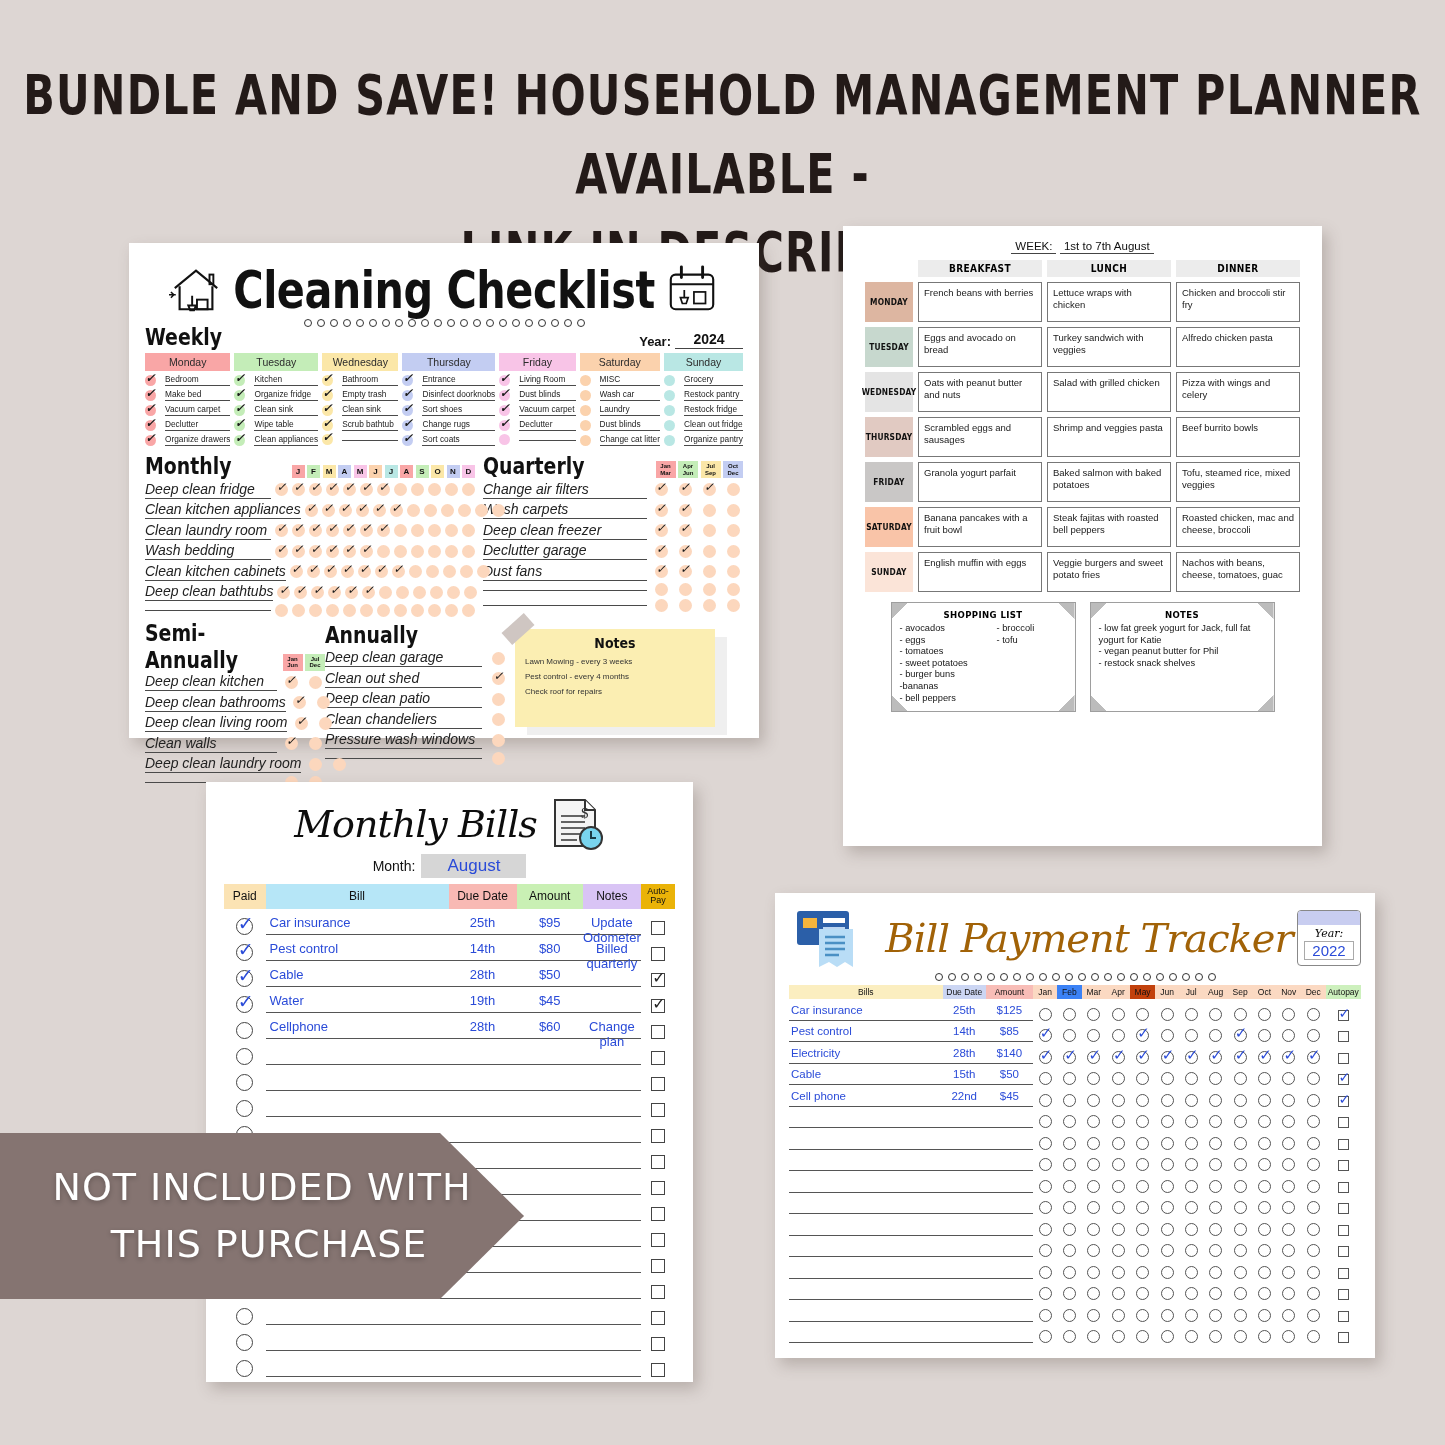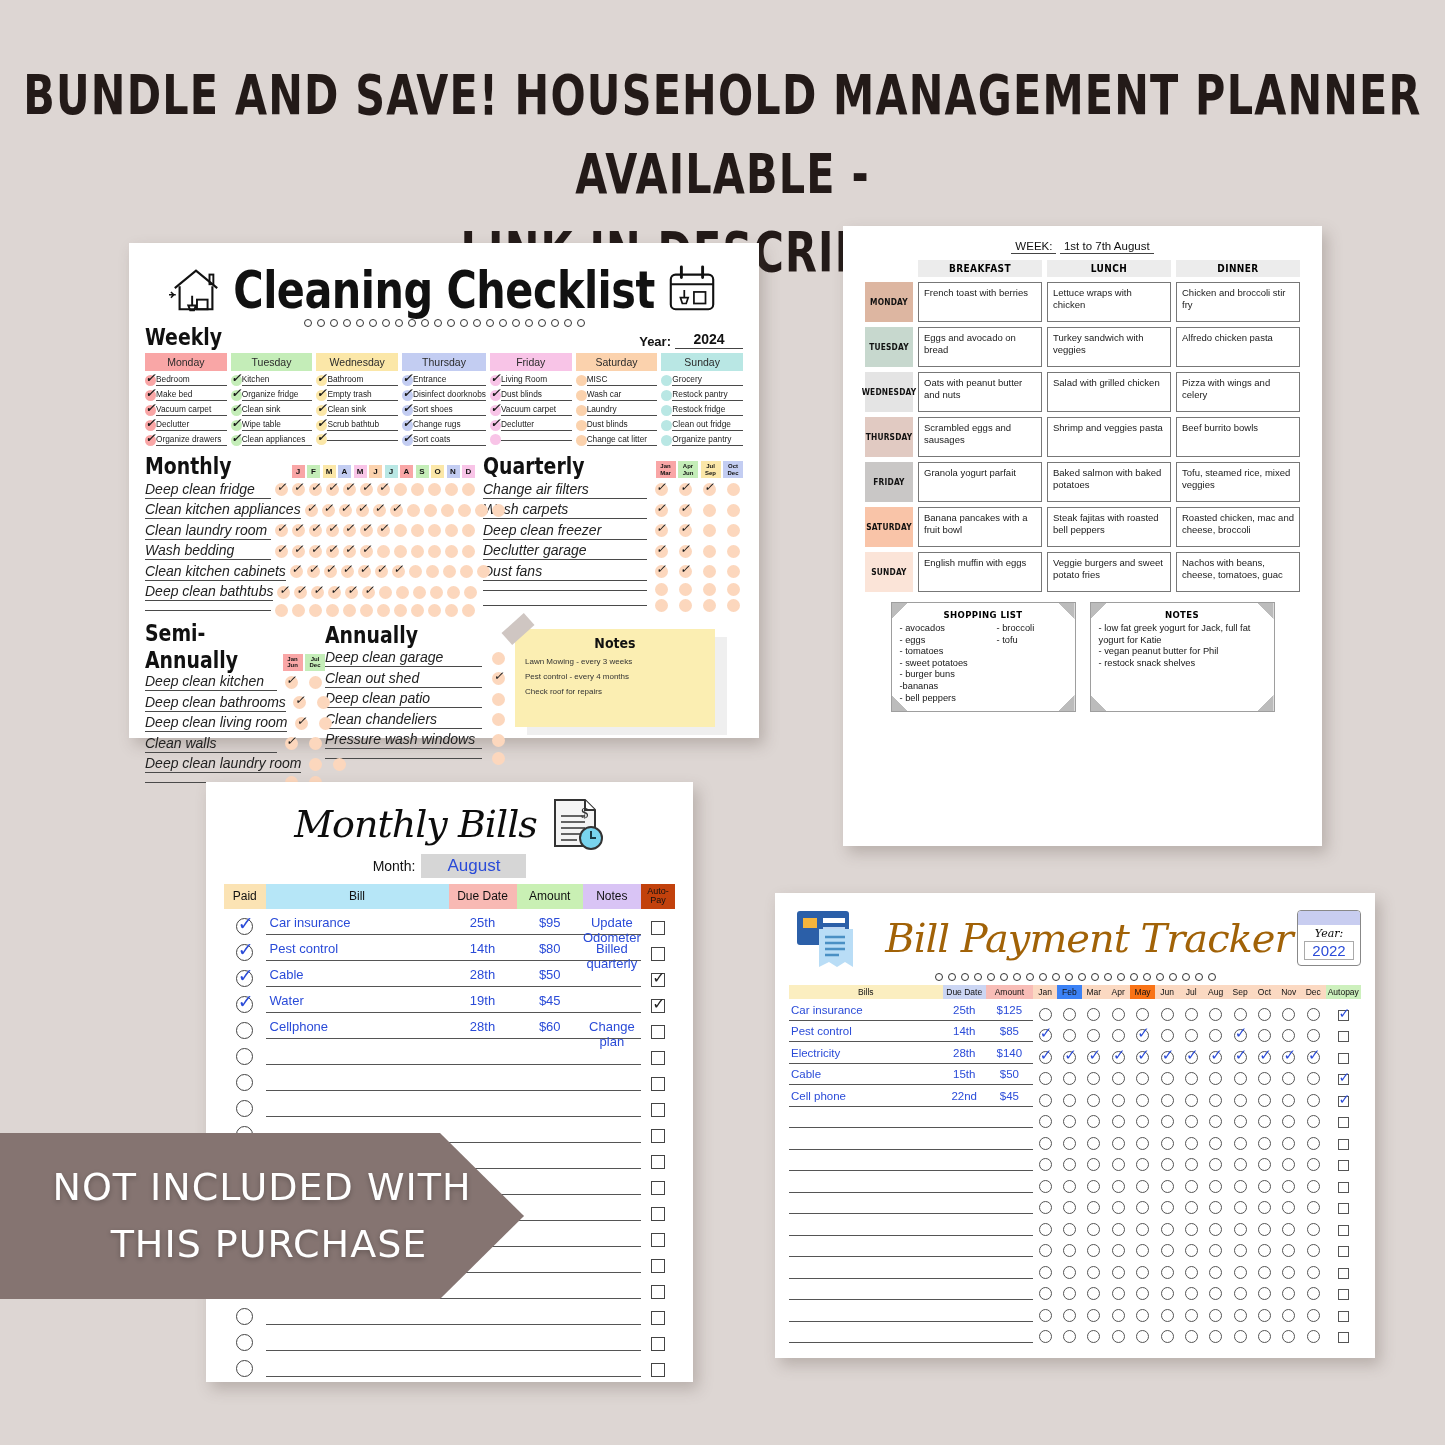--- a/index.html
+++ b/index.html
@@ -29,21 +29,21 @@
   .house-ico,.cal-ico{ width:58px;height:54px; }
   .dots{ display:flex; gap:5px; justify-content:center; margin-top:-4px; }
   .dot{ width:8px;height:8px;border:1.3px solid #333;border-radius:50%; }
   .cc-subrow{ display:flex; align-items:flex-end; justify-content:space-between; margin-top:-2px; }
   .sec-h{ font-family:"DejaVu Sans Condensed","Liberation Sans",sans-serif; font-weight:700; font-size:21px; color:#111; transform:scaleY(1.1); }
   .year-box{ display:flex; align-items:flex-end; gap:4px; font-size:13px; font-weight:700; color:#111; }
   .year-val{ font-size:14px; border-bottom:1.4px solid #444; min-width:68px; text-align:center; padding-bottom:1px;}
 
   .week-grid{ display:grid; grid-template-columns:repeat(7,1fr); gap:4px; margin-top:4px; }
   .day-h{ text-align:center; font-size:10.5px; color:#2b2b2b; padding:3px 0; font-family:"Liberation Sans",sans-serif; }
-  .task-row{ display:flex; align-items:center; gap:0; margin-top:3px; }
+  .task-row{ display:flex; align-items:center; gap:9px; margin-top:3px; }
   .tick{ width:11px;height:11px;border-radius:50%; flex:0 0 11px; position:relative;}
   .tick.chk::after{ content:"✓"; position:absolute; left:0; top:-4px; width:11px; text-align:center; font-size:12px; color:#1b1b1b; font-weight:700;}
   .task-line{ flex:1; border-bottom:1.1px solid #4a4a4a; font-size:8.3px; color:#222; padding-bottom:1px; white-space:nowrap; overflow:hidden;}
 
   .mq-wrap{ display:flex; gap:8px; margin-top:8px; }
   .mcol{ width:330px; }
   .qcol{ width:268px; }
   .mq-head{ display:flex; align-items:flex-end; justify-content:space-between;}
   .mlabels{ display:flex; gap:2.5px; }
   .mlab{ width:13px;height:13px; font-size:8px; font-weight:700; color:#111; display:flex;align-items:center;justify-content:center;}
@@ -733,21 +733,21 @@
   <div class="mp-week">
     <span>WEEK:</span>
     <span>1st to 7th August</span>
   </div>
   <div class="mp-grid" id="meal-grid">
       <div></div>
       <div class="mp-colh">BREAKFAST</div>
       <div class="mp-colh">LUNCH</div>
       <div class="mp-colh">DINNER</div>
       <div class="mp-day" style="background: rgb(221, 182, 161);">MONDAY</div>
-      <div class="mp-cell">French toast with berries</div>
+      <div class="mp-cell">French beans with berries</div>
       <div class="mp-cell">Lettuce wraps with chicken</div>
       <div class="mp-cell">Chicken and broccoli stir fry</div>
       <div class="mp-day" style="background: rgb(199, 216, 206);">TUESDAY</div>
       <div class="mp-cell">Eggs and avocado on bread</div>
       <div class="mp-cell">Turkey sandwich with veggies</div>
       <div class="mp-cell">Alfredo chicken pasta</div>
       <div class="mp-day" style="background: rgb(228, 228, 228);">WEDNESDAY</div>
       <div class="mp-cell">Oats with peanut butter and nuts</div>
       <div class="mp-cell">Salad with grilled chicken</div>
       <div class="mp-cell">Pizza with wings and celery</div>
@@ -815,21 +815,21 @@
     <span class="mb-monthval">August</span>
   </div>
   <table class="mb-table">
     <thead>
         <tr id="mb-head-row">
           <th style="background: rgb(251, 227, 180); width: 44px;">Paid</th>
           <th style="background: rgb(182, 230, 247); width: 200px;">Bill</th>
           <th style="background: rgb(248, 185, 180); width: 74px;">Due Date</th>
           <th style="background: rgb(201, 240, 180); width: 70px;">Amount</th>
           <th style="background: rgb(217, 196, 245); width: 0px;">Notes</th>
-          <th style="background: #c2410c; font-size: 9px; line-height: 1.05; width: 36px;">Auto-<br>Pay</th>
+          <th style="background: #eab308; font-size: 9px; line-height: 1.05; width: 36px;">Auto-<br>Pay</th>
         </tr>
       </thead>
     <tbody id="mb-body">
         <tr>
           <td>
             <div class="circ chk"></div>
           </td>
           <td>
             <div class="mb-cell left">Car insurance</div>
           </td>
@@ -1234,21 +1234,21 @@
   <table class="bt-table">
     <thead>
         <tr id="bt-head-row">
           <th style="background: rgb(251, 238, 192); width: 170px; margin-left: 36px;">Bills</th>
           <th style="background: rgb(204, 214, 243); width: 46px;">Due Date</th>
           <th style="background: rgb(248, 189, 183); width: 50px;">Amount</th>
           <th style="background: rgb(251, 217, 194); width: 26px;">Jan</th>
           <th style="background: #3b82f6; width: 26px;">Feb</th>
           <th style="background: rgb(251, 217, 194); width: 26px;">Mar</th>
           <th style="background: rgb(251, 217, 194); width: 26px;">Apr</th>
-          <th style="background: #f97316; width: 26px; margin-top: 28px;">May</th>
+          <th style="background: #c2410c; width: 26px; margin-top: 28px;">May</th>
           <th style="background: rgb(251, 217, 194); width: 26px;">Jun</th>
           <th style="background: rgb(251, 217, 194); width: 26px;">Jul</th>
           <th style="background: rgb(251, 217, 194); width: 26px;">Aug</th>
           <th style="background: rgb(251, 217, 194); width: 26px;">Sep</th>
           <th style="background: rgb(251, 217, 194); width: 26px;">Oct</th>
           <th style="background: rgb(251, 217, 194); width: 26px;">Nov</th>
           <th style="background: rgb(251, 217, 194); width: 26px;">Dec</th>
           <th style="background: rgb(205, 240, 189); width: 36px;">Autopay</th>
         </tr>
       </thead>

